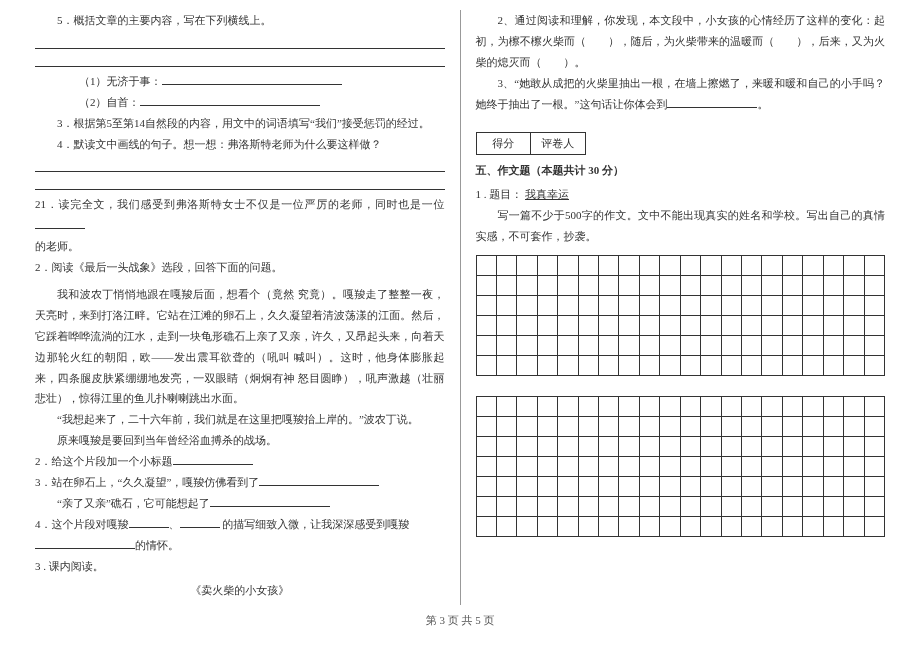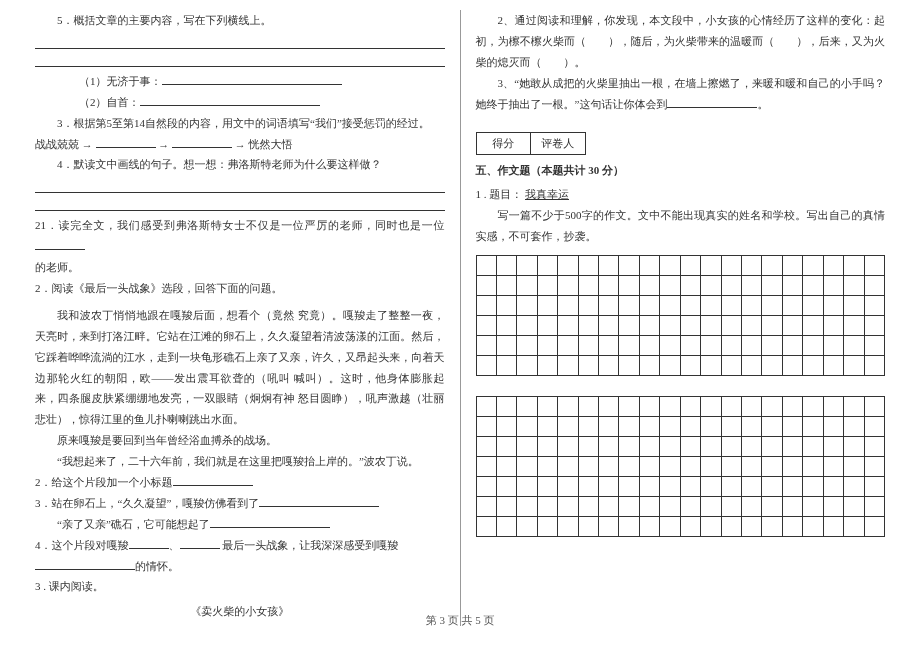--- a/index.html
+++ b/index.html
@@ -89,49 +89,42 @@
   <div class="col col-left">
 
     <div class="line indent1">5．概括文章的主要内容，写在下列横线上。</div>
     <div class="full-line-underline"></div>
     <div class="full-line-underline"></div>
 
     <div class="line indent2"><span>（1）无济于事：</span><span class="underline" style="min-width:180px"></span></div>
     <div class="line indent2"><span>（2）自首：</span><span class="underline" style="min-width:180px"></span></div>
 
     <div class="line indent1">3．根据第5至第14自然段的内容，用文中的词语填写“我们”接受惩罚的经过。</div>
-    <div class="line">
-      <span>战战兢兢 →</span>
-      <span class="underline" style="min-width:60px"></span>
-      <span>→</span>
-      <span class="underline" style="min-width:60px"></span>
-      <span>→ 恍然大悟</span>
-    </div>
 
     <div class="line indent1">4．默读文中画线的句子。想一想：弗洛斯特老师为什么要这样做？</div>
     <div class="full-line-underline"></div>
     <div class="full-line-underline"></div>
 
     <div class="line">
       <span>21．读完全文，我们感受到弗洛斯特女士不仅是一位严厉的老师，同时也是一位</span><span class="underline" style="min-width:50px"></span>
     </div>
     <div class="line">的老师。</div>
 
     <div class="line">2．阅读《最后一头战象》选段，回答下面的问题。</div>
     <div style="height:6px"></div>
     <div class="line indent1">我和波农丁悄悄地跟在嘎羧后面，想看个（竟然 究竟）。嘎羧走了整整一夜，天亮时，来到打洛江畔。它站在江滩的卵石上，久久凝望着清波荡漾的江面。然后，它踩着哗哗流淌的江水，走到一块龟形礁石上亲了又亲，许久，又昂起头来，向着天边那轮火红的朝阳，欧——发出震耳欲聋的（吼叫 喊叫）。这时，他身体膨胀起来，四条腿皮肤紧绷绷地发亮，一双眼睛（炯炯有神 怒目圆睁），吼声激越（壮丽 悲壮），惊得江里的鱼儿扑喇喇跳出水面。</div>
+    <div class="line indent1">“我想起来了，二十六年前，我们就是在这里把嘎羧抬上岸的。”波农丁说。</div>
     <div class="line indent1">原来嘎羧是要回到当年曾经浴血搏杀的战场。</div>
-    <div class="line indent1">“我想起来了，二十六年前，我们就是在这里把嘎羧抬上岸的。”波农丁说。</div>
 
     <div class="line"><span>2．给这个片段加一个小标题</span><span class="underline" style="min-width:80px"></span></div>
     <div class="line"><span>3．站在卵石上，“久久凝望”，嘎羧仿佛看到了</span><span class="underline" style="min-width:120px"></span></div>
     <div class="line indent1"><span>“亲了又亲”礁石，它可能想起了</span><span class="underline" style="min-width:120px"></span></div>
     <div class="line">
       <span>4．这个片段对嘎羧</span><span class="underline" style="min-width:40px"></span>、<span class="underline" style="min-width:40px"></span>
-      <span>最后一头战象，让我深深感受到嘎羧</span>
+      <span>的描写细致入微，让我深深感受到嘎羧</span>
     </div>
     <div class="line"><span class="underline" style="min-width:100px"></span><span>的情怀。</span></div>
 
     <div class="line">3 . 课内阅读。</div>
     <div class="line center-title">《卖火柴的小女孩》</div>
 
   </div>
 
   <div class="col">
     <div class="line indent1">2、通过阅读和理解，你发现，本文段中，小女孩的心情经历了这样的变化：起初，为檫不檫火柴而（　　），随后，为火柴带来的温暖而（　　），后来，又为火柴的熄灭而（　　）。</div>

